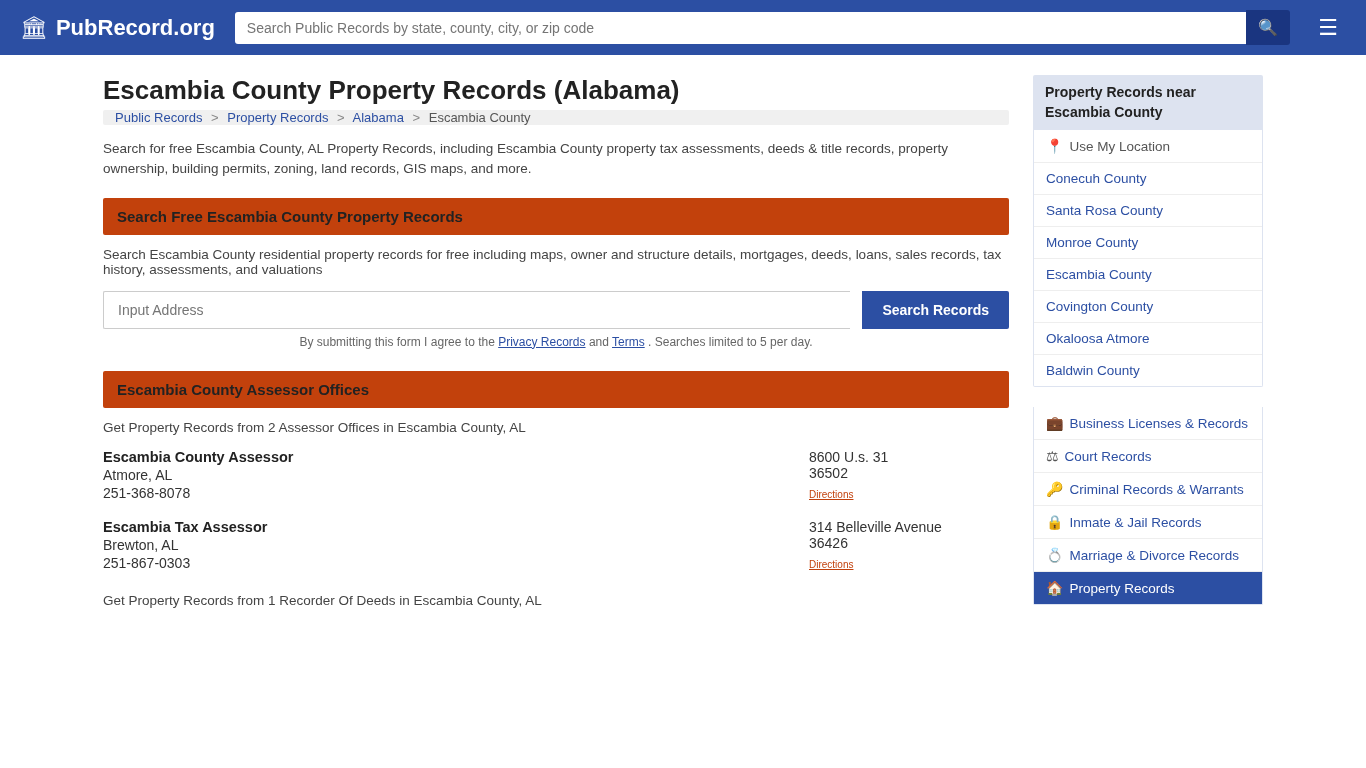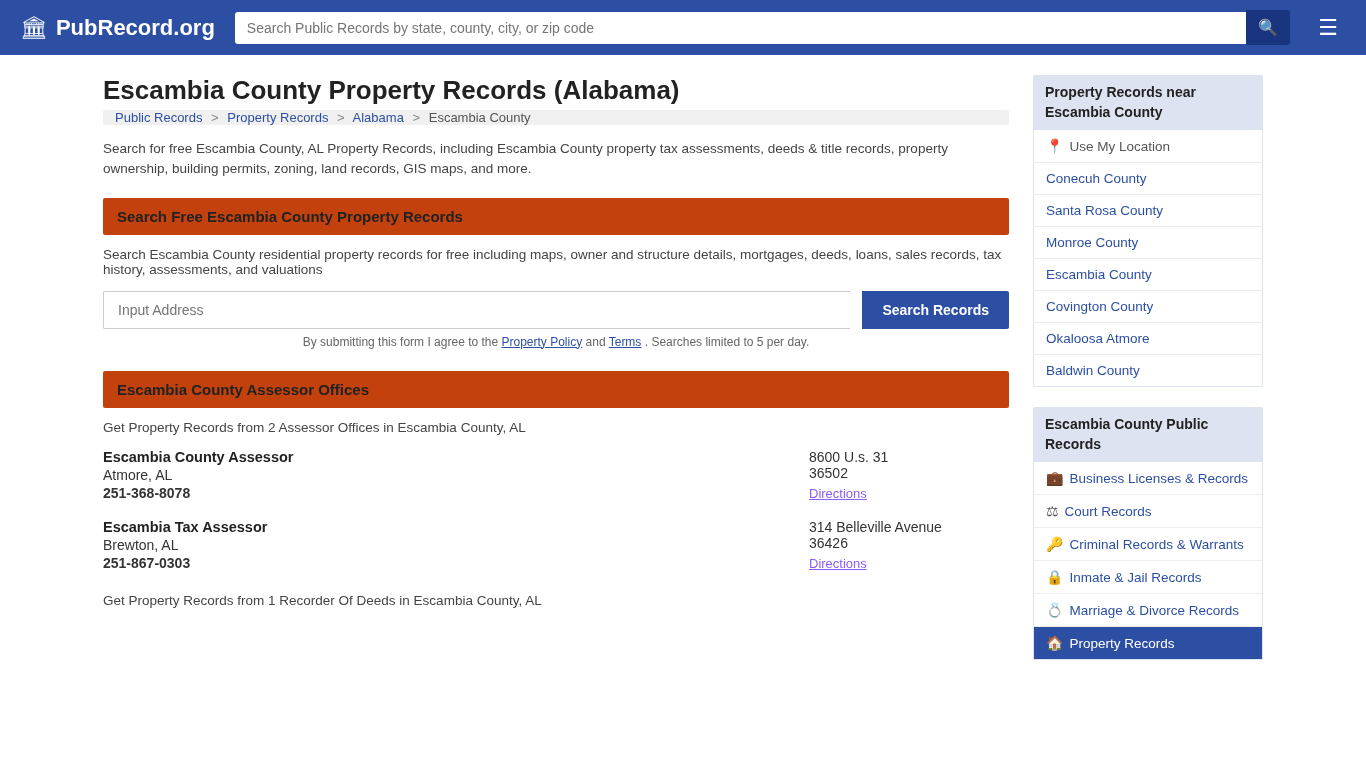--- a/index.html
+++ b/index.html
@@ -179,30 +179,30 @@
       margin-bottom: 2px;
     }
     .office-city {
       font-size: 14px;
       color: #333;
       margin-bottom: 2px;
     }
     .office-phone {
       font-size: 14px;
       color: #333;
-      font-weight: bold;
+      font-weight: normal;
     }
     .office-zip {
       margin-bottom: 4px;
     }
     .directions-link {
-      color: #8b5cf6;
+      color: #c2410c;
       text-decoration: underline;
       cursor: pointer;
-      font-size: 13px;
+      font-size: 10px;
     }
     .office-desc {
       font-size: 13.5px;
       color: #444;
       margin-bottom: 14px;
     }
 
     
     .sidebar-section {
       margin-bottom: 20px;
@@ -291,21 +291,21 @@
     <div class="office-section">
       <div class="section-header">Search Free Escambia County Property Records</div>
       <p class="office-desc">Search Escambia County residential property records for free including maps, owner and structure details, mortgages, deeds, loans, sales records, tax history, assessments, and valuations</p>
       <div class="search-form-wrap">
         <div class="search-row">
           <input class="address-input" type="text" placeholder="Input Address" style="">
           <button class="search-records-btn">Search Records</button>
         </div>
         <p class="form-note">
           <span>By submitting this form I agree to the</span>
-          <a href="#">Property Policy</a>
+          <a href="#">Privacy Records</a>
           <span> </span><span>and</span><span> </span>
           <a href="#">Terms</a>
           <span>. Searches limited to 5 per day.</span>
         </p>
       </div>
     </div>
 
     <div class="office-section">
       <div class="section-header">Escambia County Assessor Offices</div>
       <p class="office-desc">Get Property Records from 2 Assessor Offices in Escambia County, AL</p>
@@ -371,21 +371,20 @@
         <div class="sidebar-item">
           <span>Okaloosa Atmore</span>
         </div>
         <div class="sidebar-item">
           <span>Baldwin County</span>
         </div>
       </div>
     </div>
 
     <div class="sidebar-section">
-      <div class="sidebar-section-title">Escambia County Public Records</div>
       <div class="sidebar-items">
 
         <div class="sidebar-item">
           <span class="item-icon">💼</span>
           <span>Business Licenses &amp; Records</span>
         </div>
         <div class="sidebar-item">
           <span class="item-icon">⚖</span>
           <span>Court Records</span>
         </div>

